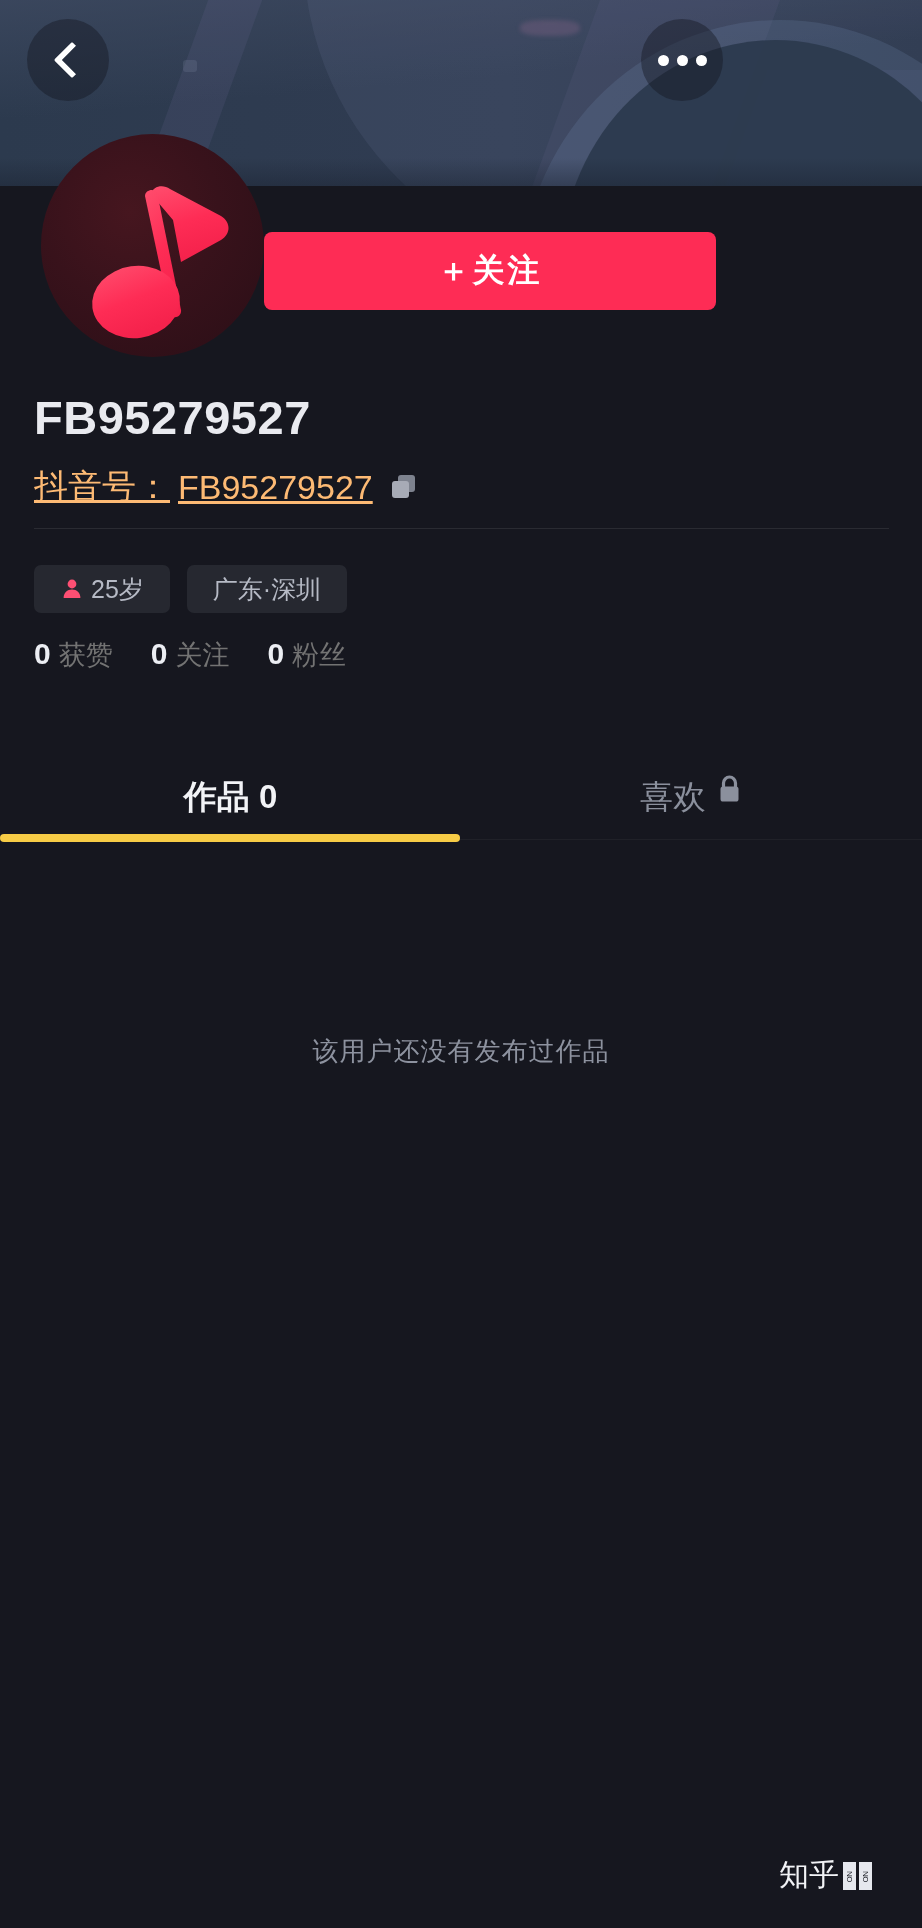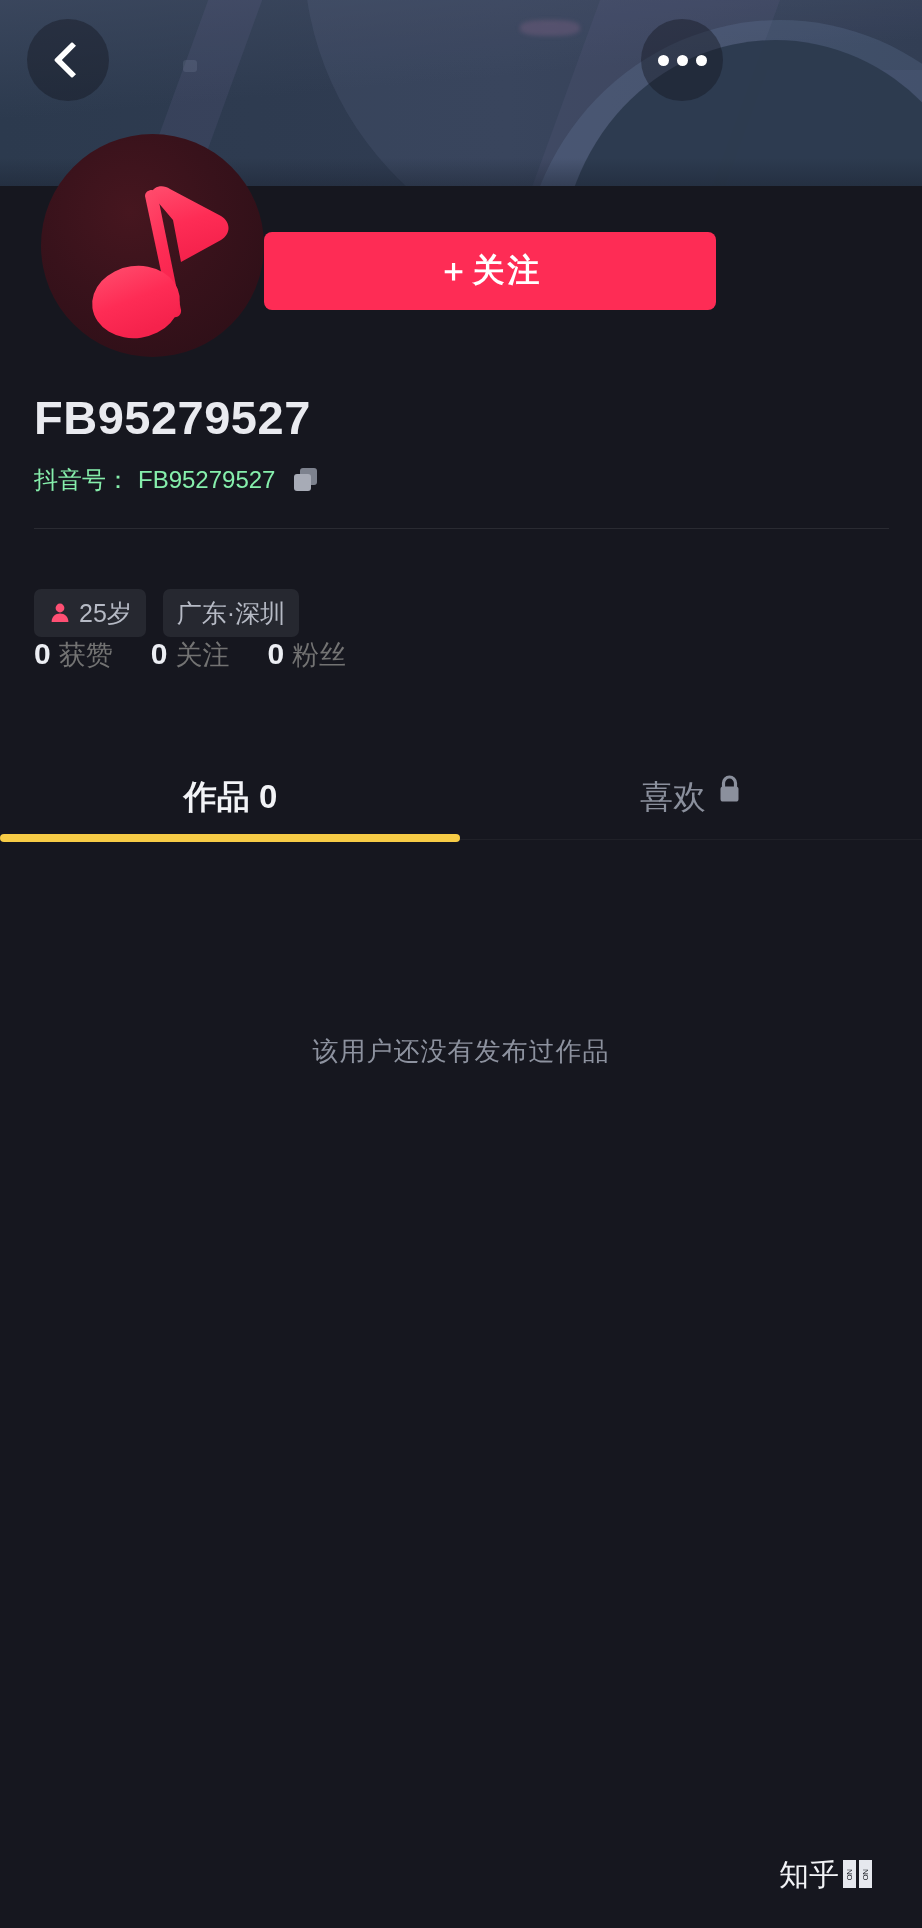--- a/index.html
+++ b/index.html
@@ -167,22 +167,23 @@
   }
   .id-row {
     position: absolute;
     left: 34px; top: 278px;
     display: flex;
     align-items: center;
     gap: 8px;
     white-space: nowrap;
   }
   .id-label, .id-value {
-    font-size: 24px;
-    color: #86efac;
+    font-size: 34px;
+    color: #fdba74;
+    text-decoration: underline;
   }
   .copy-icon { display: block; margin-left: 8px; }
 
   .divider {
     position: absolute;
     left: 34px; top: 342px;
     width: 855px; height: 1px;
     background: rgba(255,255,255,0.085);
   }
 
@@ -192,24 +193,23 @@
     left: 34px; top: 379px;
     display: flex;
     gap: 17px;
   }
   .tag {
     height: 48px;
     border-radius: 7px;
     background: #262830;
     display: flex;
     align-items: center;
-    padding: 0 14px;
+    padding: 0 26px;
     gap: 7px;
     cursor: pointer;
-    margin-top: 24px;
   }
   .tag span {
     font-size: 25px;
     color: #b6bac5;
   }
 
   
   .stats {
     position: absolute;
     left: 34px; top: 451px;
@@ -282,21 +282,21 @@
     font-size: 26px;
     color: #8d929f;
     letter-spacing: 1px;
   }
 
   
   .watermark {
     position: absolute;
     left: 779px; top: 1860px;
     display: flex;
-    align-items: flex-start;
+    align-items: flex-end;
     gap: 4px;
   }
   .wm-text {
     font-size: 30px;
     color: #f2f3f6;
     font-family: "DejaVu Sans", sans-serif;
     line-height: 1;
   }
   .wm-handle {
     display: flex;

